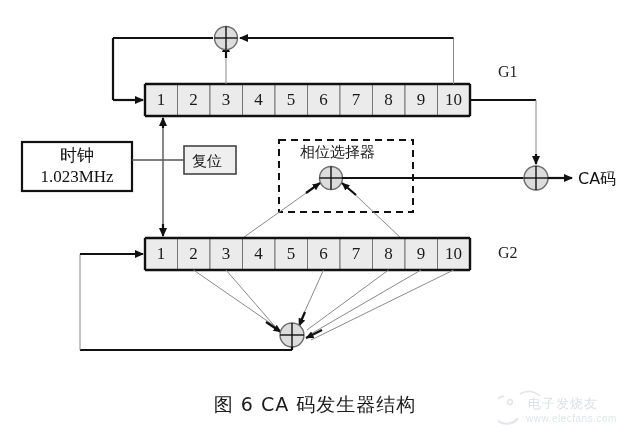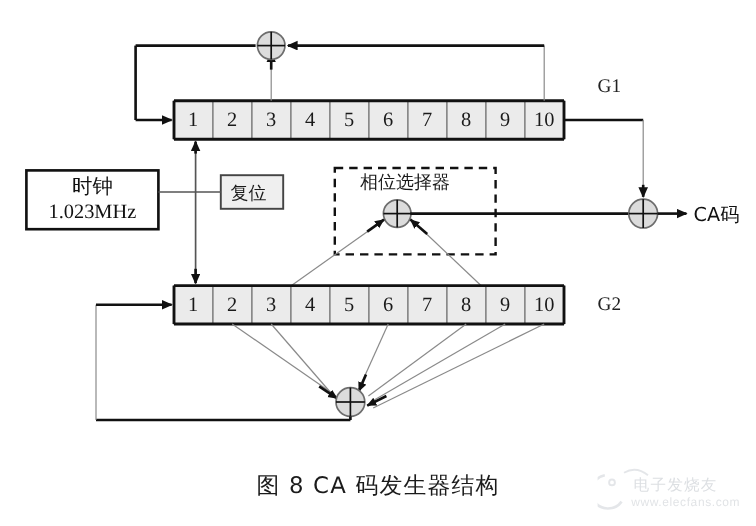--- a/index.html
+++ b/index.html
@@ -282,21 +282,21 @@
 
     <g>
       <line class="thickline" x1="292" y1="347" x2="292" y2="350"></line>
       <line class="thickline" x1="292" y1="350" x2="80" y2="350"></line>
       <line class="thinline" x1="80" y1="350" x2="80" y2="254"></line>
       <line class="thickline" x1="80" y1="254" x2="143" y2="254" marker-end="url(#arrowBlack)"></line>
     </g>
 
   </svg>
 
-  <div class="caption">图 8  CA 码发生器结构</div>
+  <div class="caption">图 6  CA 码发生器结构</div>
 
   <svg class="watermark" viewBox="0 0 126 52">
     <path d="M6,14 a14,14 0 1,0 14,22" fill="none" stroke="#b2b8c0" stroke-width="2.2"></path>
     <circle cx="12" cy="20" r="2.4" fill="none" stroke="#b2b8c0" stroke-width="1.6"></circle>
     <path d="M22,12 q10,-6 20,2" fill="none" stroke="#b2b8c0" stroke-width="1.6"></path>
     <text class="wm-text1" x="30" y="26">电子发烧友</text>
     <text class="wm-text2" x="28" y="40">www.elecfans.com</text>
   </svg>
 
 </div>

